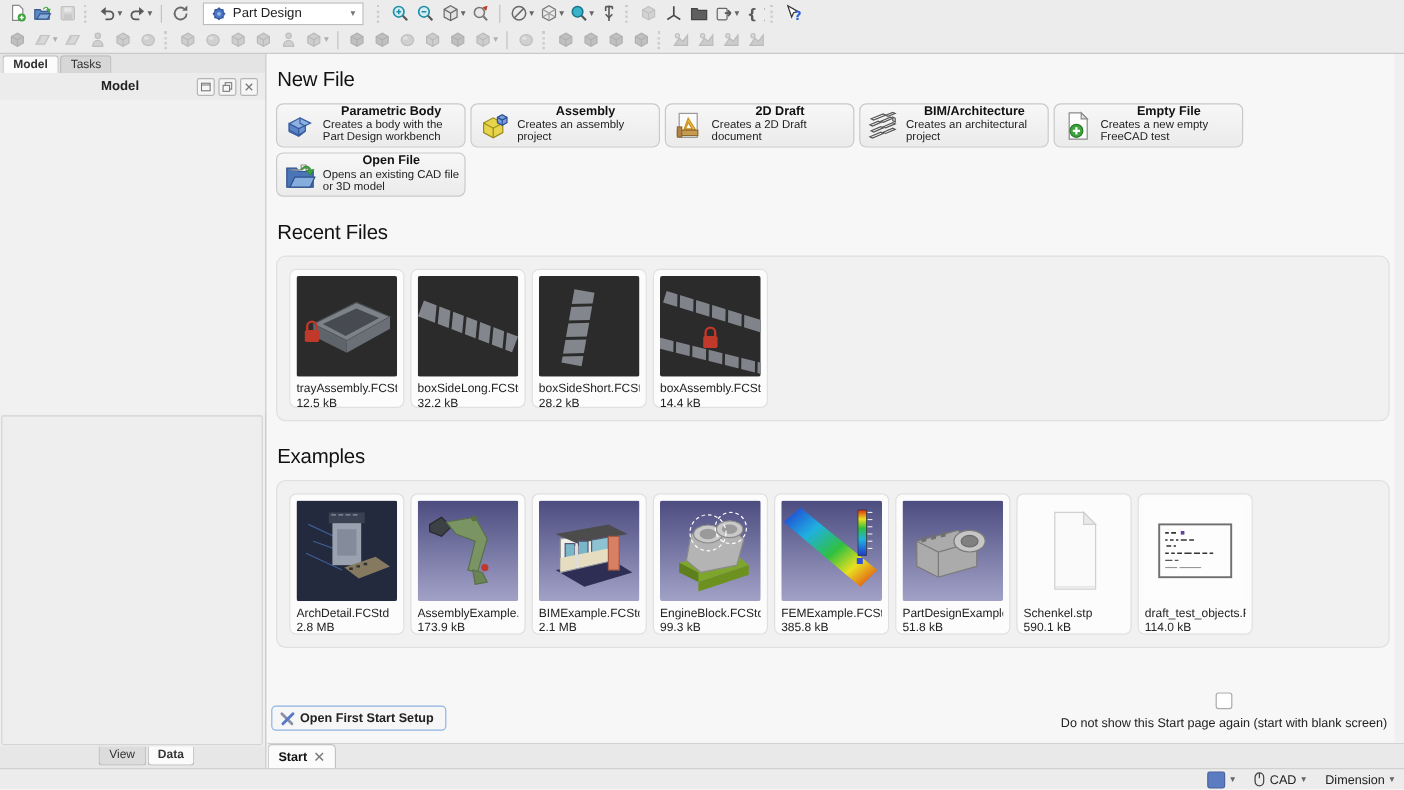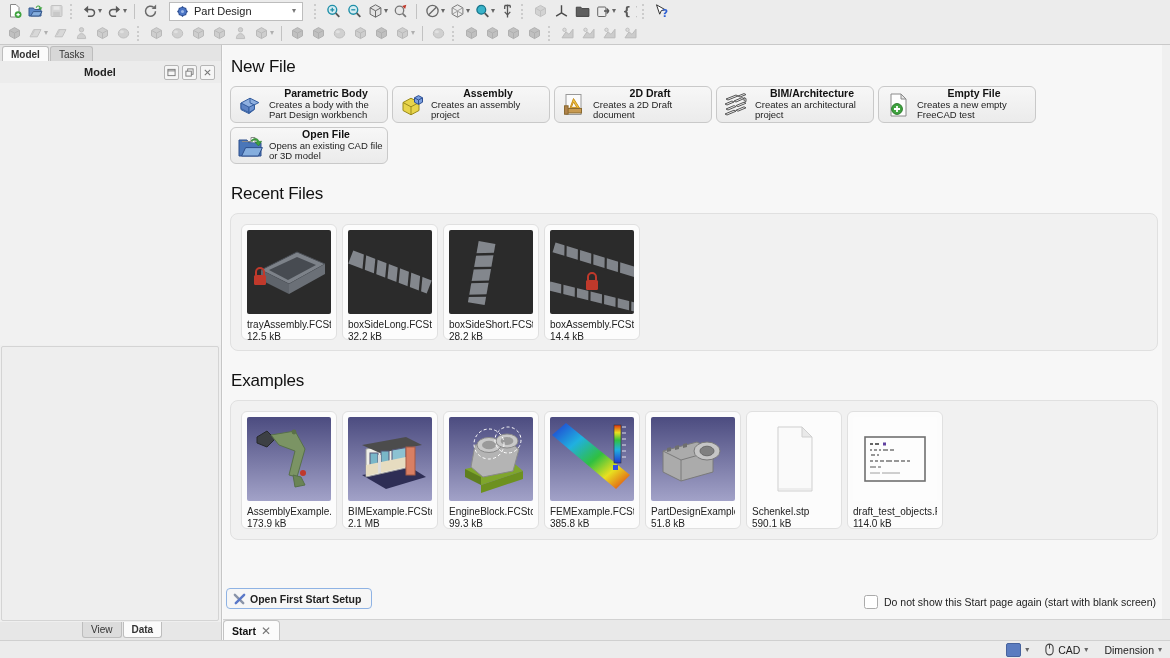--- a/index.html
+++ b/index.html
@@ -56,21 +56,21 @@
   .file-section{width:928px;box-sizing:border-box;background:#f1f1f1;border:1px solid #e0e0e0;
        border-radius:8px;padding:10px;display:flex;gap:5px;}
   .file-card{width:96px;box-sizing:border-box;background:#fcfcfc;border:1px solid #e0e0e0;border-radius:6px;
        padding:5px 5px 4px;}
   .thumb{width:84px;height:84px;border-radius:2px;overflow:hidden;}
   .fname{font-size:10px;color:#222;margin-top:5px;white-space:nowrap;overflow:hidden;}
   .fsize{font-size:10px;color:#222;margin-top:1px;}
   .start-footer{position:absolute;left:3px;right:6px;bottom:10px;display:flex;align-items:flex-end;}
   .setup-btn{display:inline-flex;align-items:center;gap:4px;font-family:inherit;font-size:10.5px;font-weight:bold;
        color:#222;background:#f6f6f6;border:1px solid #8fb3e4;border-radius:4px;padding:3px 10px 3px 6px;}
-  .hide-check{margin-left:auto;display:inline-flex;align-items:center;gap:6px;font-size:10.5px;color:#222;}
+  .hide-check{margin-left:auto;display:inline-flex;align-items:center;gap:6px;font-size:10.5px;color:#222;flex-direction:column;}
   .cb{width:12px;height:12px;border:1px solid #ababab;border-radius:2.5px;background:#fff;display:inline-block;}
 
   
   #doc-tabbar{height:20px;background:#e9e9e9;border-top:1px solid #d2d2d2;display:flex;align-items:flex-end;padding-left:0px;}
   .doc-tab{height:19px;display:inline-flex;align-items:center;gap:5px;background:#fbfbfb;border:1px solid #c3c3c3;
        border-bottom:none;border-radius:4px 4px 0 0;padding:0 8px;font-size:10.5px;font-weight:bold;color:#111;}
   .tab-close{font-size:12px;color:#777;font-weight:normal;line-height:1;}
 
   
   #status-bar{position:absolute;left:0;top:640px;width:1170px;height:18px;background:#ececec;
@@ -608,20 +608,36 @@
               </svg>
           </div>
           <div class="fname">boxAssembly.FCStd</div>
           <div class="fsize">14.4 kB</div>
         </div>
       </div>
 
       <h1 class="sec" style="margin-top:20px">Examples</h1>
 
       <div class="file-section" style="height:140px">
+        <div class="file-card">
+          <div class="thumb">
+            <svg width="84" height="84" viewBox="0 0 84 84">
+                <rect width="84" height="84" fill="#232a3d"></rect>
+                <path d="M10 20l30 14M14 34l34 12M8 44l30 14M30 10l24 16" stroke="#3f5d96" stroke-width="1"></path>
+                <rect x="30" y="18" width="24" height="36" fill="#9aa2b0"></rect>
+                <rect x="27" y="10" width="30" height="9" fill="#3a4150"></rect>
+                <path d="M29 12h4M35 12h4M41 12h4M47 12h4" stroke="#8a93a5"></path>
+                <path d="M40 56l26-9 12 8-26 10z" fill="#857a60"></path>
+                <path d="M44 57h3M50 55h3M56 53h3" stroke="#333" stroke-width="2"></path>
+                <rect x="34" y="24" width="16" height="22" fill="#848c9c"></rect>
+              </svg>
+          </div>
+          <div class="fname">ArchDetail.FCStd</div>
+          <div class="fsize">2.8 MB</div>
+        </div>
         <div class="file-card">
           <div class="thumb">
             <svg width="84" height="84" viewBox="0 0 84 84">
                 <defs>
                   <linearGradient id="bg2" x1="0" y1="0" x2="0" y2="1">
                     <stop offset="0" stop-color="#4c4c80"></stop>
                     <stop offset="1" stop-color="#a2a2c8"></stop>
                   </linearGradient>
                 </defs>
                 <rect width="84" height="84" fill="url(#bg2)"></rect>

